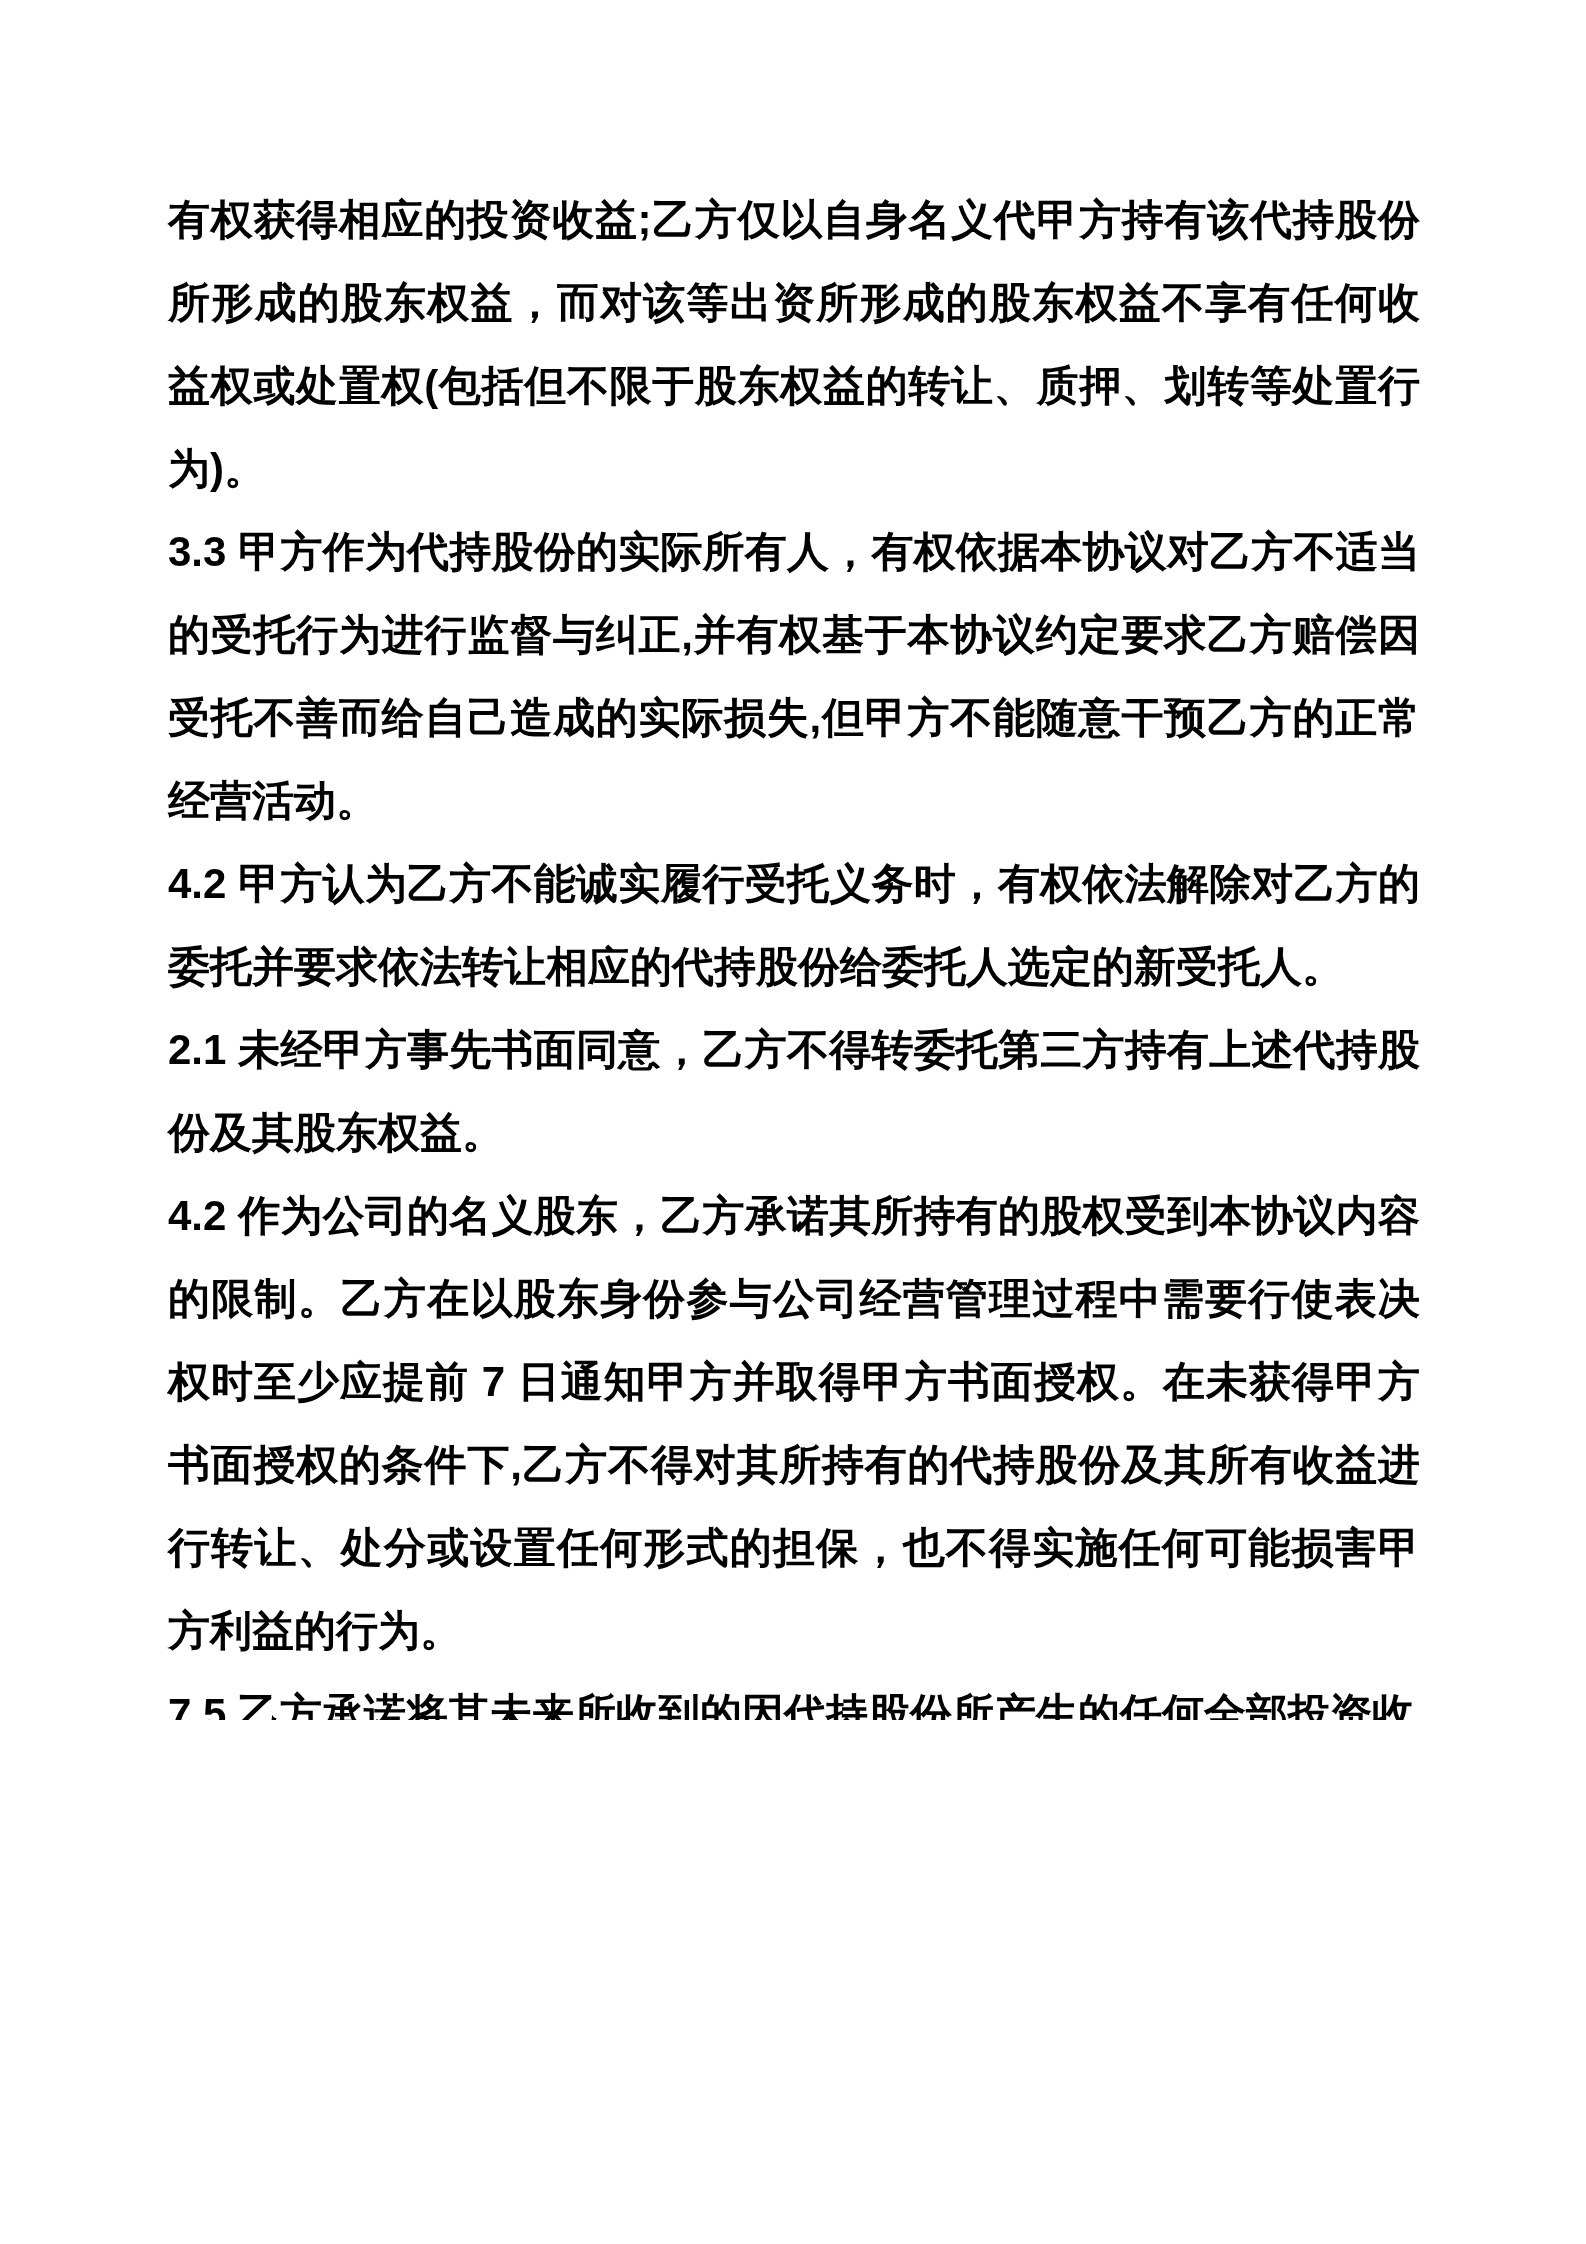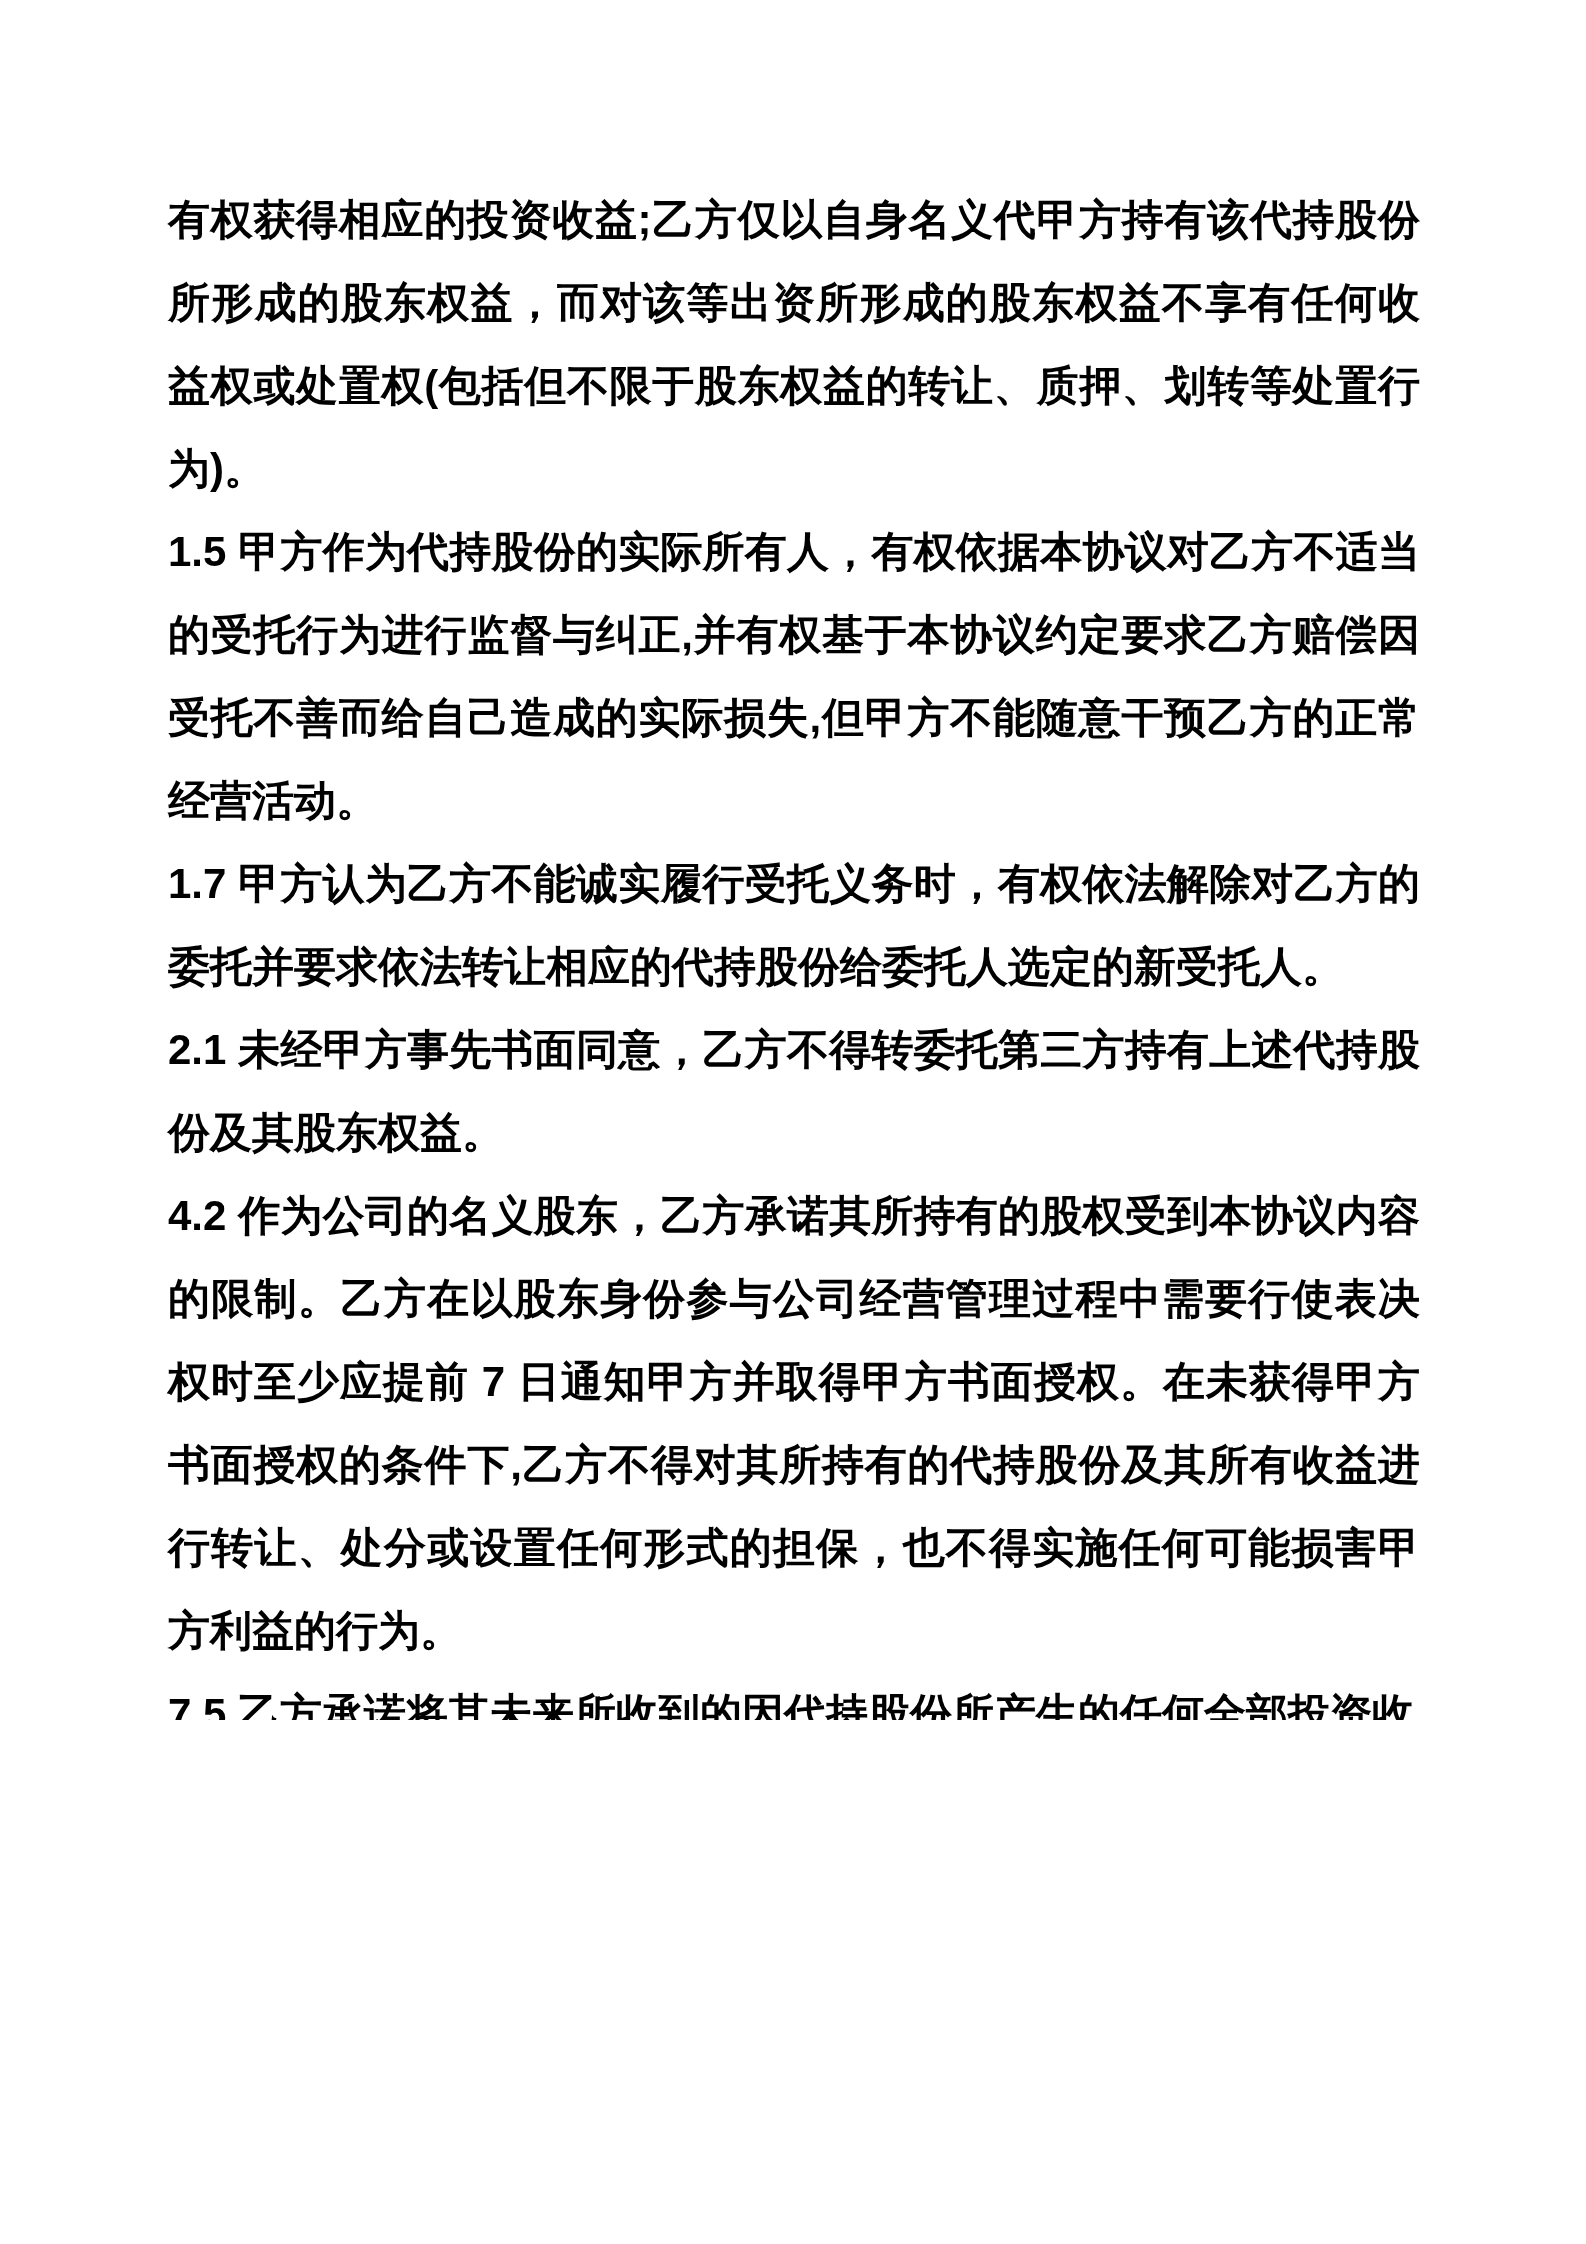--- a/index.html
+++ b/index.html
@@ -29,19 +29,19 @@
     word-break: break-all;
     overflow-wrap: break-word;
   }
 </style>
 </head>
 <body>
 
 <div class="page">
   <div class="doc-body">
     <p>有权获得相应的投资收益;乙方仅以自身名义代甲方持有该代持股份所形成的股东权益，而对该等出资所形成的股东权益不享有任何收益权或处置权(包括但不限于股东权益的转让、质押、划转等处置行为)。</p>
-    <p>1.5 甲方作为代持股份的实际所有人，有权依据本协议对乙方不适当的受托行为进行监督与纠正,并有权基于本协议约定要求乙方赔偿因受托不善而给自己造成的实际损失,但甲方不能随意干预乙方的正常经营活动。</p>
-    <p>1.7 甲方认为乙方不能诚实履行受托义务时，有权依法解除对乙方的委托并要求依法转让相应的代持股份给委托人选定的新受托人。</p>
+    <p>3.3 甲方作为代持股份的实际所有人，有权依据本协议对乙方不适当的受托行为进行监督与纠正,并有权基于本协议约定要求乙方赔偿因受托不善而给自己造成的实际损失,但甲方不能随意干预乙方的正常经营活动。</p>
+    <p>4.2 甲方认为乙方不能诚实履行受托义务时，有权依法解除对乙方的委托并要求依法转让相应的代持股份给委托人选定的新受托人。</p>
     <p>2.1 未经甲方事先书面同意，乙方不得转委托第三方持有上述代持股份及其股东权益。</p>
     <p>4.2 作为公司的名义股东，乙方承诺其所持有的股权受到本协议内容的限制。乙方在以股东身份参与公司经营管理过程中需要行使表决权时至少应提前 7 日通知甲方并取得甲方书面授权。在未获得甲方书面授权的条件下,乙方不得对其所持有的代持股份及其所有收益进行转让、处分或设置任何形式的担保，也不得实施任何可能损害甲方利益的行为。</p>
     <p>7.5 乙方承诺将其未来所收到的因代持股份所产生的任何全部投资收</p>
   </div>
 </div>
 
 </body></html>

